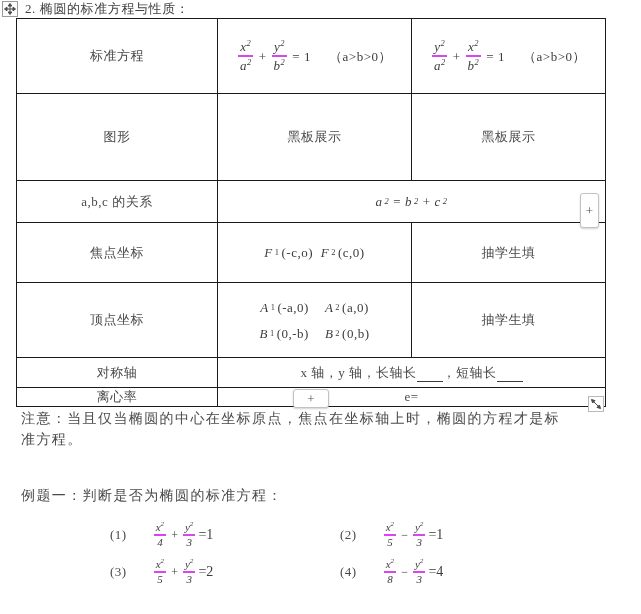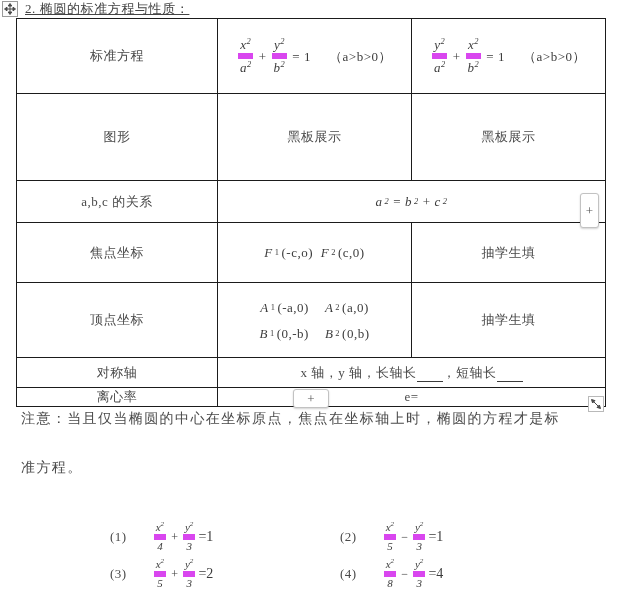--- a/index.html
+++ b/index.html
@@ -46,21 +46,20 @@
     flex: 0 0 auto;
     cursor: move;
   }
   .move-handle svg { display: block; }
   .heading-text {
     margin-left: 7px;
     font-size: 13px;
     letter-spacing: .6px;
     color: #444;
     white-space: nowrap;
-    text-decoration: underline;
   }
 
   
   #tbl {
     position: absolute;
     left: 16px;
     top: 18px;
     width: 562px;
     border-collapse: collapse;
     table-layout: fixed;
@@ -105,21 +104,21 @@
     display: inline-flex;
     flex-direction: column;
     align-items: center;
     justify-content: center;
     vertical-align: middle;
     margin: 0 1px;
     line-height: 1.05;
   }
   .frac .num {
     padding: 0 2px 1px 2px;
-    border-bottom: 6px solid #d946ef;
+    border-bottom: 2px solid #d946ef;
     font-style: italic;
   }
   .frac .den {
     padding: 1px 2px 0 2px;
     font-style: italic;
   }
   sup.e { font-size: .65em; vertical-align: super; font-style: italic; }
   sub.e { font-size: .65em; vertical-align: sub; font-style: normal; }
   .cond { letter-spacing: .5px; font-style: normal; margin-left: 16px; }
 
@@ -172,21 +171,21 @@
   
   .note {
     position: absolute;
     left: 21px;
     font-size: 14px;
     letter-spacing: 1.4px;
     color: #4a4a4a;
     white-space: nowrap;
   }
   #note-l1 { top: 410px; }
-  #note-l2 { top: 459px; }
+  #note-l2 { top: 431px; }
   #ex-title { top: 487px; }
 
   .prob-row { position: absolute; left: 0; width: 641px; height: 30px; }
   #prob-row-1 { top: 521px; }
   #prob-row-2 { top: 558px; }
   .prob {
     position: absolute;
     display: flex;
     align-items: center;
     gap: 26px;
@@ -354,20 +353,21 @@
         <line x1="2.5" y1="2.5" x2="9.5" y2="9.5"></line>
         <polygon points="1.5,1.5 5,2.6 2.6,5"></polygon>
         <polygon points="10.5,10.5 7,9.4 9.4,7"></polygon>
       </g>
     </svg>
   </div>
 
   <div class="note" id="note-l1">注意：当且仅当椭圆的中心在坐标原点，焦点在坐标轴上时，椭圆的方程才是标</div>
   <div class="note" id="note-l2">准方程。</div>
 
+  <div class="note" id="ex-title">例题一：判断是否为椭圆的标准方程：</div>
 
   <div class="prob-row" id="prob-row-1">
     <div class="prob" id="p1">
       <span class="idx">(1)</span>
       <span class="math">
         <span class="frac">
           <span class="num"><span>x</span><sup class="e">2</sup></span>
           <span class="den"><span>4</span></span>
         </span>
         <span class="op">+</span>

